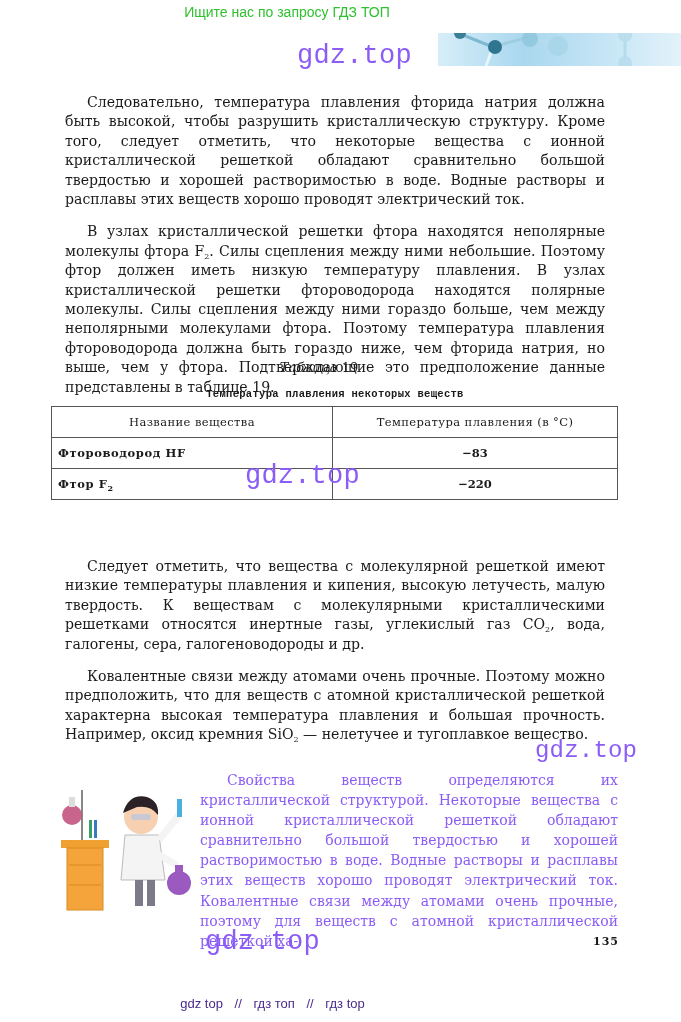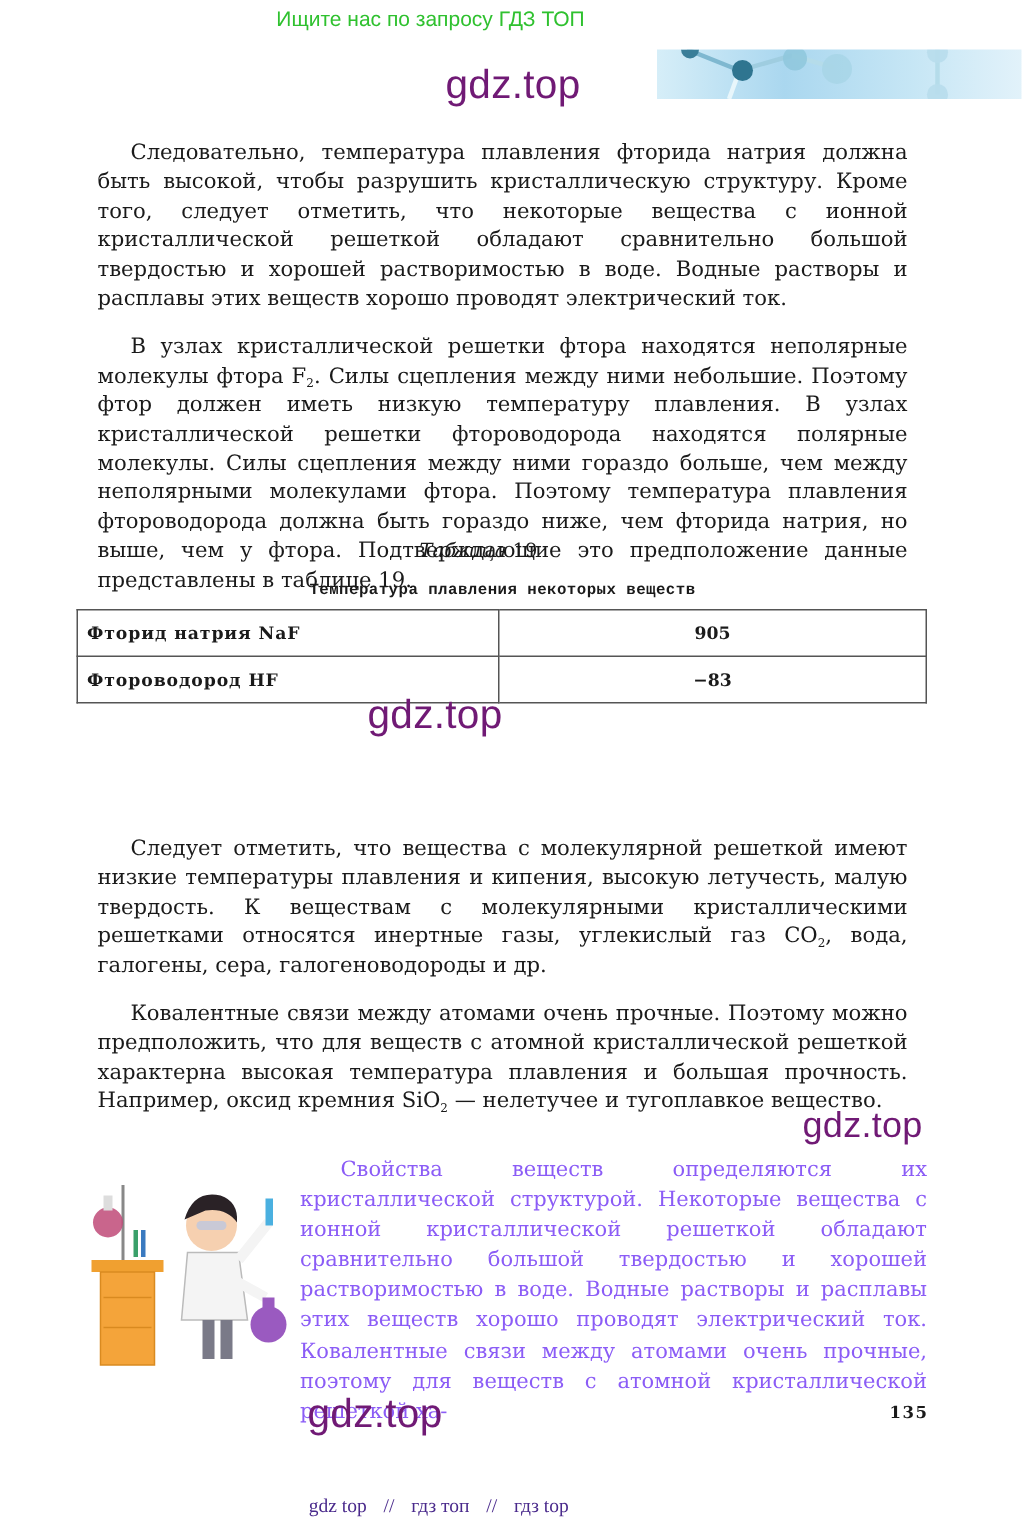--- a/index.html
+++ b/index.html
@@ -1,36 +1,36 @@
 <!DOCTYPE html>
 <html><head>
 <meta charset="utf-8">
 <style>
   html, body { margin:0; padding:0; background:#ffffff; }
   body { width:681px; height:1022px; position:relative; overflow:hidden; font-family:"DejaVu Serif", serif; color:#1a1a1a; }
   .top-banner { position:absolute; left:0; top:4px; width:574px; text-align:center; font-family:Liberation Sans, sans-serif; font-size:14px; color:#2fc12f; }
   .molecule-strip { position:absolute; left:438px; top:33px; width:243px; height:33px;
     background:linear-gradient(90deg,#d6eef8 0%,#aad7ef 35%,#c6e6f5 70%,#e2f2fa 100%); overflow:hidden; }
-  .wm { position:absolute; font-family:Liberation Sans, sans-serif; color:#701a75; font-size:27px; letter-spacing:0.2px; }
+  .wm { position:absolute; font-family:Liberation Mono, monospace; color:#8b5cf6; font-size:27px; letter-spacing:0.2px; }
   .text-block { position:absolute; left:52px; width:566px; font-size:14.1px; line-height:19.4px; text-align:justify; }
   .text-block p { margin:13px; text-indent:22px; }
   .table-caption-right { position:absolute; left:36px; width:566px; top:360px; text-align:center; font-size:13px; }
   .table-caption-right i { font-style:italic; }
   .table-title { position:absolute; left:52px; width:566px; top:388px; text-align:center; font-weight:bold; font-size:10.5px; letter-spacing:0.3px;font-family:Liberation Mono, monospace; }
   table.data { position:absolute; left:51px; top:406px; width:567px; border-collapse:collapse; font-size:11.5px; }
   table.data td, table.data th { border:1.5px solid #555; height:30px; padding:0 6px; }
   table.data th { font-weight:normal; text-align:center; letter-spacing:0.4px; }
   table.data td.name { font-weight:bold; letter-spacing:0.6px; width:268px; }
   table.data td.val { text-align:center; font-weight:bold; }
   sub { font-size:8px; vertical-align:-3px; line-height:0; }
   .illustration { position:absolute; left:55px; top:785px; width:140px; height:130px; }
   .summary { position:absolute; left:200px; top:770px; width:418px; font-size:14px; line-height:20.1px; color:#8b5cf6; text-align:justify; }
   .summary p { margin:0; text-indent:27px; }
   .page-number { position:absolute; left:593px; top:935px; font-size:11px; font-weight:bold; letter-spacing:1px; }
-  .footer-links { position:absolute; left:0; width:545px; top:996px; text-align:center; font-family:Liberation Serif, serif; font-size:13px; color:#4a2a8c;padding-left:20px; }
+  .footer-links { position:absolute; left:0; width:545px; top:996px; text-align:center; font-family:Liberation Sans, sans-serif; font-size:13px; color:#4a2a8c; }
   .footer-links span.sep { margin:0 8px; }
 </style>
 </head>
 <body>
 
 <div class="top-banner">Ищите нас по запросу ГДЗ ТОП</div>
 
 <div class="molecule-strip">
   <svg width="243" height="33" viewBox="0 0 243 33">
     <line x1="20" y1="0" x2="55" y2="14" stroke="#7fb8d0" stroke-width="3"></line>
@@ -54,27 +54,31 @@
   <p><span>В узлах кристаллической решетки фтора находятся неполярные молекулы фтора F</span><sub>2</sub><span>. Силы сцепления между ними небольшие. Поэтому фтор должен иметь низкую температуру плавления. В узлах кристаллической решетки фтороводорода находятся полярные молекулы. Силы сцепления между ними гораздо больше, чем между неполярными молекулами фтора. Поэтому температура плавления фтороводорода должна быть гораздо ниже, чем фторида натрия, но выше, чем у фтора. Подтверждающие это предположение данные представлены в таблице 19.</span></p>
 </div>
 
 <div class="table-caption-right">
   <i>Таблица</i> <span>19</span>
 </div>
 <div class="table-title">Температура плавления некоторых веществ</div>
 
 <table class="data">
   <tbody>
-  <tr>
-    <td class="name"><span>Фторид натрия NaF</span></td>
-    <td class="val">905</td>
+      <tr>
+    <th>Название вещества</th>
+    <th>Температура плавления (в °С)</th>
   </tr>
   <tr>
     <td class="name"><span>Фтороводород HF</span></td>
     <td class="val">−83</td>
+  </tr>
+  <tr>
+    <td class="name"><span>Фтор F</span><sub>2</sub></td>
+    <td class="val">−220</td>
   </tr>
 </tbody>
   </table>
 
 <div class="wm" style="left:245px;top:461px;">gdz.top</div>
 
 <div class="text-block" style="top:544px;">
   <p><span>Следует отметить, что вещества с молекулярной решеткой имеют низкие температуры плавления и кипения, высокую летучесть, малую твердость. К веществам с молекулярными кристаллическими решетками относятся инертные газы, углекислый газ CO</span><sub>2</sub><span>, вода, галогены, сера, галогеноводороды и др.</span></p>
   <p><span>Ковалентные связи между атомами очень прочные. Поэтому можно предположить, что для веществ с атомной кристаллической решеткой характерна высокая температура плавления и большая прочность. Например, оксид кремния SiO</span><sub>2</sub><span> — нелетучее и тугоплавкое вещество.</span></p>
 </div>

